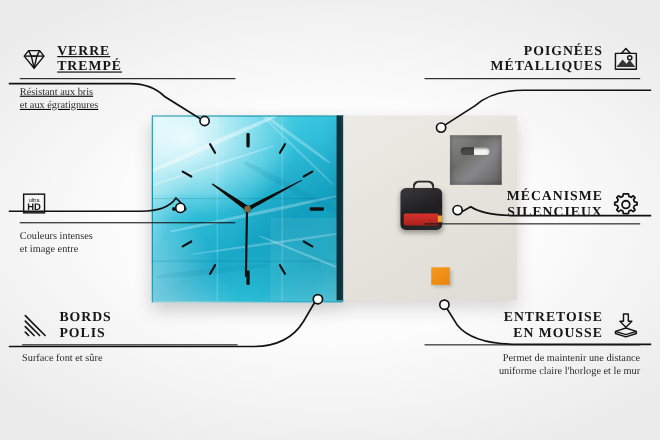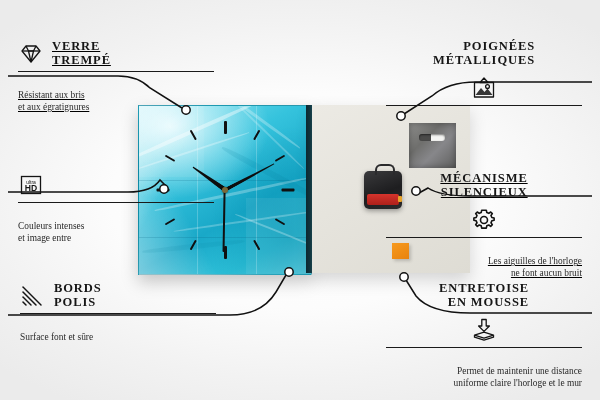--- a/index.html
+++ b/index.html
@@ -68,30 +68,30 @@
   #battery{position:absolute;left:3px;bottom:4px;width:32px;height:11px;border-radius:2px;
     background:linear-gradient(180deg,#d6342c 0%,#ad201b 100%);}
   #battery-tip{position:absolute;right:-3px;top:2px;width:4px;height:6px;background:#e8a32a;border-radius:1px;}
   #foam-spacer{position:absolute;left:80px;top:138px;width:17px;height:16px;
     background:linear-gradient(150deg,#f79a1e,#e8830f);box-shadow:2px 2px 3px rgba(0,0,0,.18);}
   
   .callout{position:absolute;width:196px;}
   .callout.left{text-align:left;}
   .callout.right{text-align:right;}
   .cal-head{display:flex;align-items:center;gap:8px;}
-  .callout.right .cal-head{flex-direction:column;justify-content:flex-end;}
+  .callout.right .cal-head{flex-direction:row;justify-content:flex-end;}
   .cal-title{
     font-family:"Liberation Serif",serif;font-weight:bold;
     font-size:12.5px;line-height:13.5px;letter-spacing:.9px;color:#161616;
     text-transform:uppercase;white-space:pre-line;
   }
   .cal-rule{height:1.4px;background:#1a1a1a;margin-top:4px;width:100%;}
   .cal-desc{
     font-family:"Liberation Serif",serif;font-size:9.4px;line-height:11.4px;
-    color:#2a2a2a;margin-top:18px;white-space:pre-line;
+    color:#2a2a2a;margin-top:7px;white-space:pre-line;
   }
   .cal-icon{width:26px;height:26px;flex:0 0 26px;display:block;}
   svg{display:block;overflow:visible;}
   #connectors{position:absolute;left:0;top:0;width:600px;height:400px;pointer-events:none;}
 </style>
 </head>
 <body>
 
 <div id="stage">
 
@@ -235,36 +235,34 @@
             <rect x="3.5" y="7.5" width="19" height="14.5"></rect>
             <path d="M4.5,20 L10,13 L13.5,17 L16.5,13.5 L21.5,20 Z" fill="#141414" stroke="none" opacity=".85"></path>
             <circle cx="16.5" cy="11.5" r="1.9"></circle>
           </g>
         </svg>
       </span>
     </div>
     <div class="cal-rule"></div>
   </div>
 
-  <div class="callout right" style="left:386px;top:172px;text-decoration:underline;">
+  <div class="callout right" style="left:386px;top:172px;">
     <div class="cal-head">
       <span class="cal-title">MÉCANISME
 SILENCIEUX</span>
       <span class="cal-icon">
         <svg viewBox="0 0 26 26" width="26" height="26">
           <g fill="none" stroke="#141414" stroke-width="1.6" stroke-linejoin="round">
             <path d="M13,3.2 l2.3,0 l0.5,2.3 l2,0.85 l1.9,-1.35 l1.63,1.63 l-1.35,1.9 l0.85,2 l2.3,0.5 l0,2.3 l-2.3,0.5 l-0.85,2 l1.35,1.9 l-1.63,1.63 l-1.9,-1.35 l-2,0.85 l-0.5,2.3 l-2.3,0 l-2.3,0 l-0.5,-2.3 l-2,-0.85 l-1.9,1.35 l-1.63,-1.63 l1.35,-1.9 l-0.85,-2 l-2.3,-0.5 l0,-2.3 l2.3,-0.5 l0.85,-2 l-1.35,-1.9 l1.63,-1.63 l1.9,1.35 l2,-0.85 l0.5,-2.3 Z"></path>
             <circle cx="13" cy="13" r="3.5"></circle>
           </g>
         </svg>
       </span>
     </div>
     <div class="cal-rule"></div>
-    <div class="cal-desc">Les aiguilles de l'horloge
-ne font aucun bruit</div>
   </div>
 
   <div class="callout right" style="left:386px;top:282px;">
     <div class="cal-head">
       <span class="cal-title">ENTRETOISE
 EN MOUSSE</span>
       <span class="cal-icon">
         <svg viewBox="0 0 26 26" width="26" height="26">
           <g fill="none" stroke="#141414" stroke-width="1.3" stroke-linejoin="round">
             <path d="M10.8,2.5 L15.2,2.5 L15.2,9 L18.4,9 L13,14.4 L7.6,9 L10.8,9 Z"></path>

